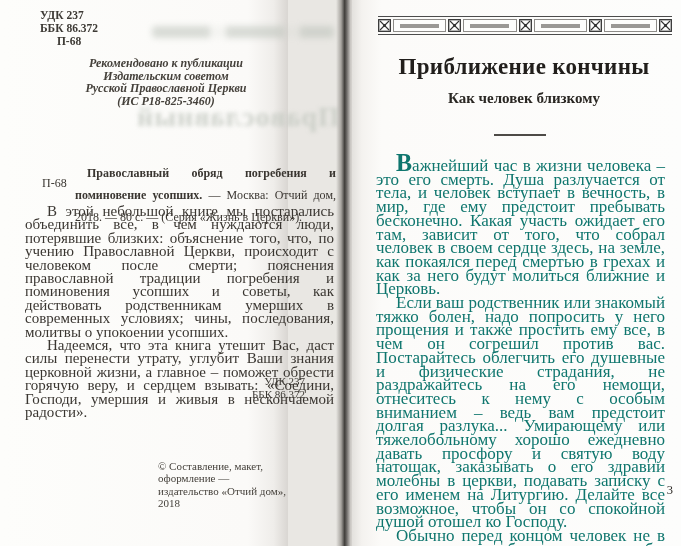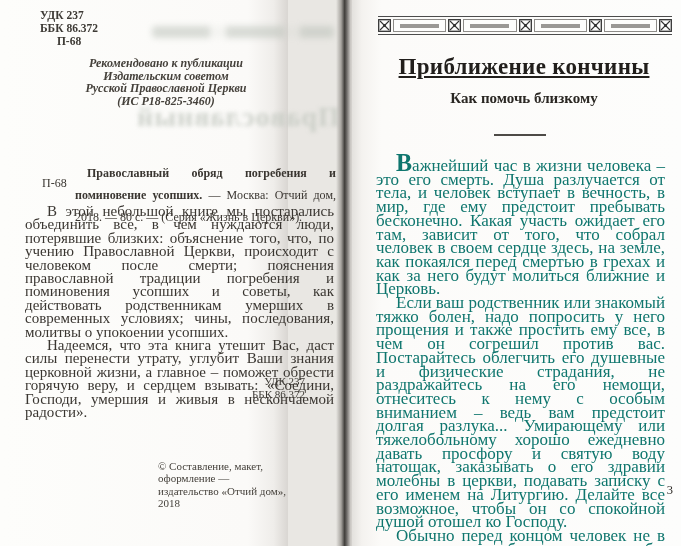--- a/index.html
+++ b/index.html
@@ -156,24 +156,24 @@
     <div class="panel">
         <div class="bar"></div>
       </div>
     <svg class="rosette" viewBox="0 0 13 13">
       <rect x="0.7" y="0.7" width="11.6" height="11.6" fill="#fdfdfc" stroke="#333" stroke-width="1.3"></rect>
       <path d="M2 2 L11 11 M11 2 L2 11" stroke="#333" stroke-width="1.1" fill="none"></path>
       <circle cx="6.5" cy="6.5" r="1.4" fill="#333"></circle>
     </svg>
   </div>
 
-  <h1 class="chapter-title" style="margin:0;text-decoration:underline;">Приближение кончины</h1>
+  <h1 class="chapter-title" style="margin:0;">Приближение кончины</h1>
 
   <div class="chapter-subtitle">
-    <div>Как помочь близкому</div>
+    <div>Как человек близкому</div>
   </div>
 
   <div class="subtitle-rule"></div>
 
   <div class="body-text">
     <p><span class="lead-initial">В</span><span>ажнейший час в жизни человека – это его смерть. Душа разлучается от тела, и человек вступает в вечность, в мир, где ему предстоит пребывать бесконечно. Какая участь ожидает его там, зависит от того, что собрал человек в своем сердце здесь, на земле, как покаялся перед смертью в грехах и как за него будут молиться ближние и Церковь.</span></p>
     <p>Если ваш родственник или знакомый тяжко болен, надо попросить у него прощения и также простить ему все, в чем он согрешил против вас. Постарайтесь облегчить его душевные и физические страдания, не раздражайтесь на его немощи, отнеситесь к нему с особым вниманием – ведь вам предстоит долгая разлука... Умирающему или тяжелобольному хорошо ежедневно давать просфору и святую воду натощак, заказывать о его здравии молебны в церкви, подавать записку с его именем на Литургию. Делайте все возможное, чтобы он со спокойной душой отошел ко Господу.</p>
     <p>Обычно перед концом человек не в состоянии позаботиться о себе, поэтому долг всякого верующего – сделать все, чтобы переход в иной мир сложился для умирающего по-христиански.</p>
   </div>
 

